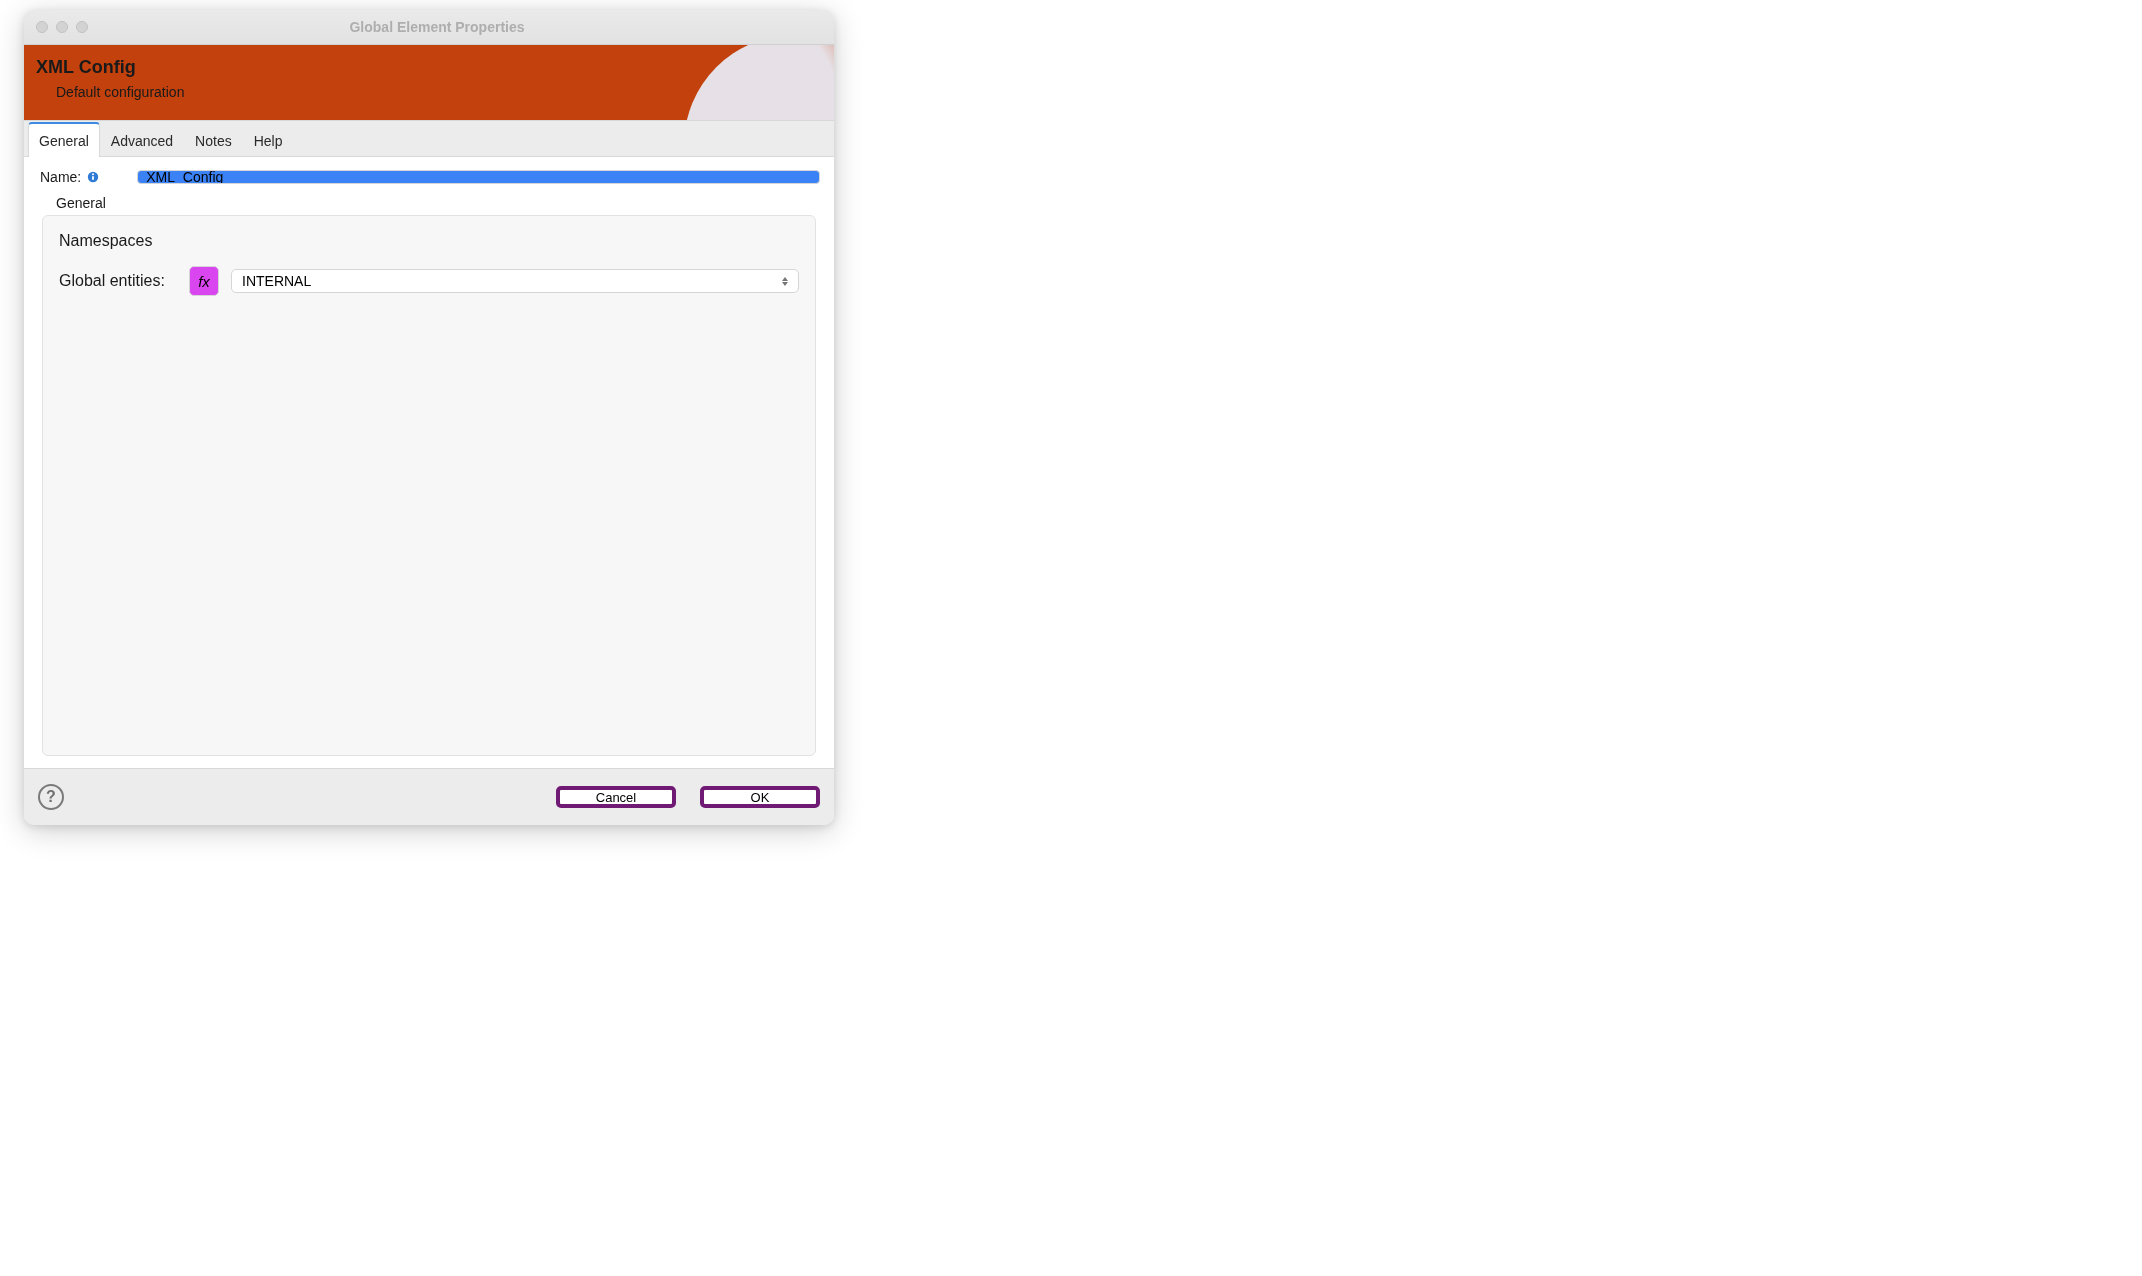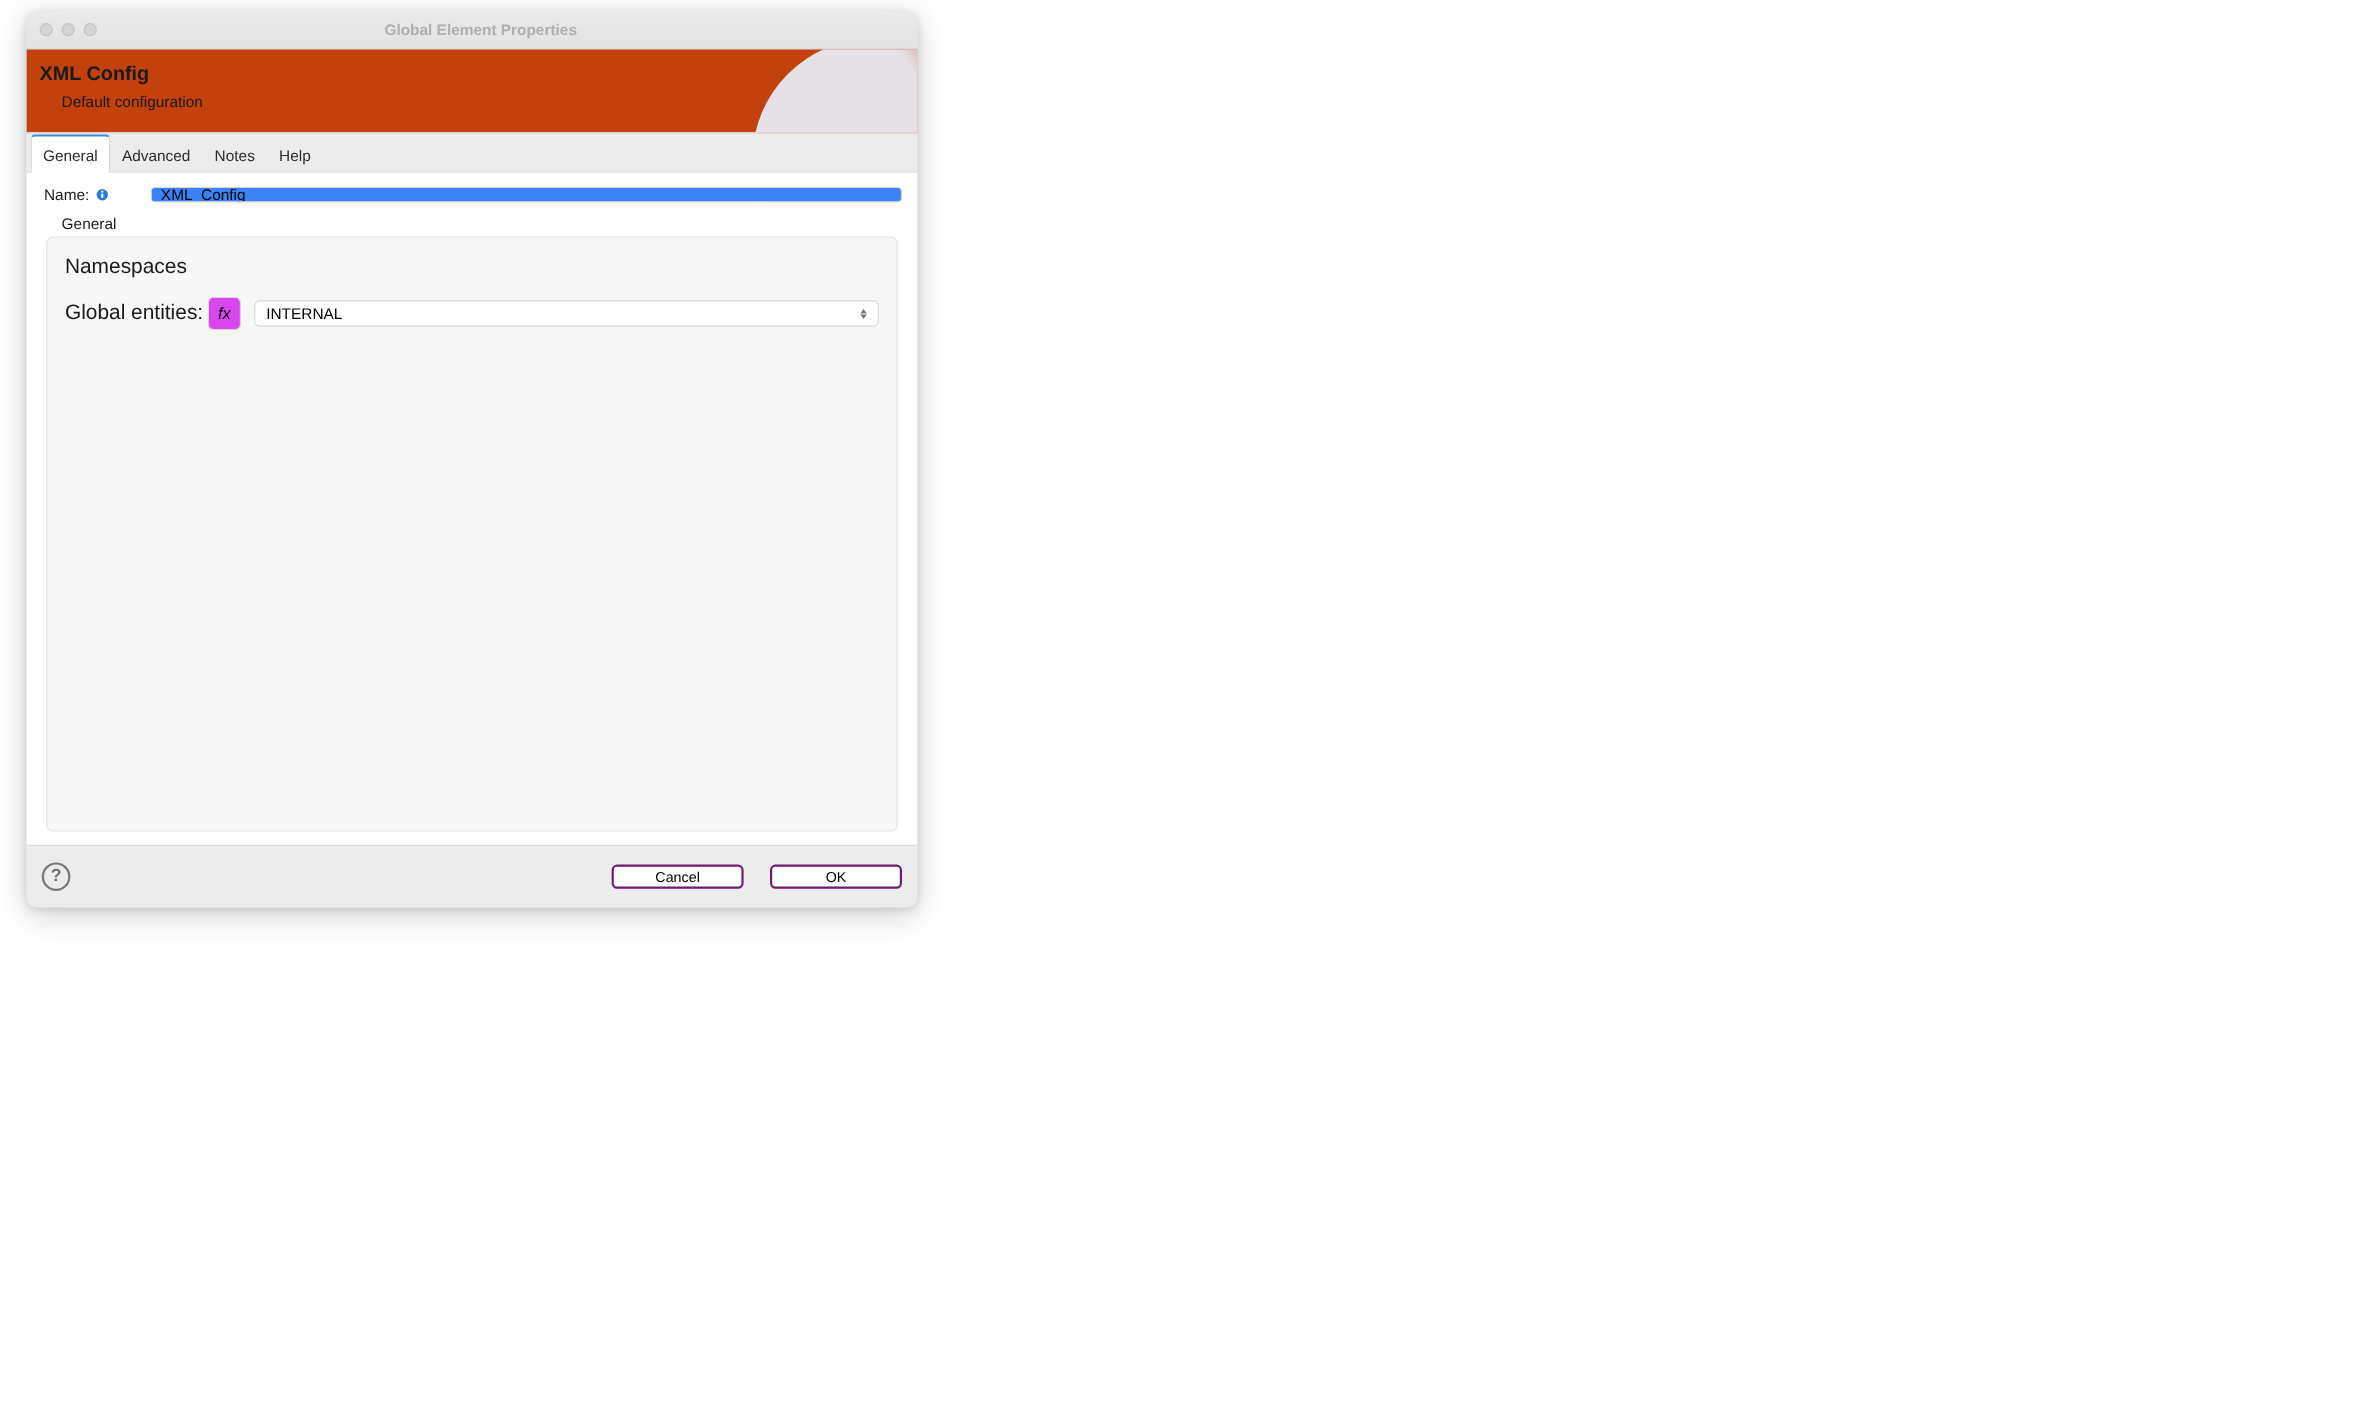--- a/index.html
+++ b/index.html
@@ -154,21 +154,21 @@
       padding: 16px 16px;
     }
 
     .field-row {
       display: flex;
       align-items: center;
       margin-bottom: 16px;
     }
     .field-label {
       width: 120px;
-      font-size: 19px;
+      font-size: 16px;
       color: #1a1a1a;
     }
 
     .select {
       flex: 1;
       height: 24px;
       background: #fff;
       border: 1px solid #d6d6d6;
       border-radius: 5px;
       display: flex;
@@ -223,21 +223,21 @@
       color: #6f6f6f;
       font-weight: 700;
       font-size: 16px;
       cursor: default;
     }
     .footer-spacer { flex: 1; }
     .footer-button {
       width: 120px;
       height: 22px;
       background: #fff;
-      border: 2px solid #701a75;
+      border: 4px solid #701a75;
       border-radius: 5px;
       font-size: 13px;
       display: flex; align-items: center; justify-content: center;
       cursor: default;
       margin-left: 24px;
     }
   </style>
 </head>
 <body>
 

